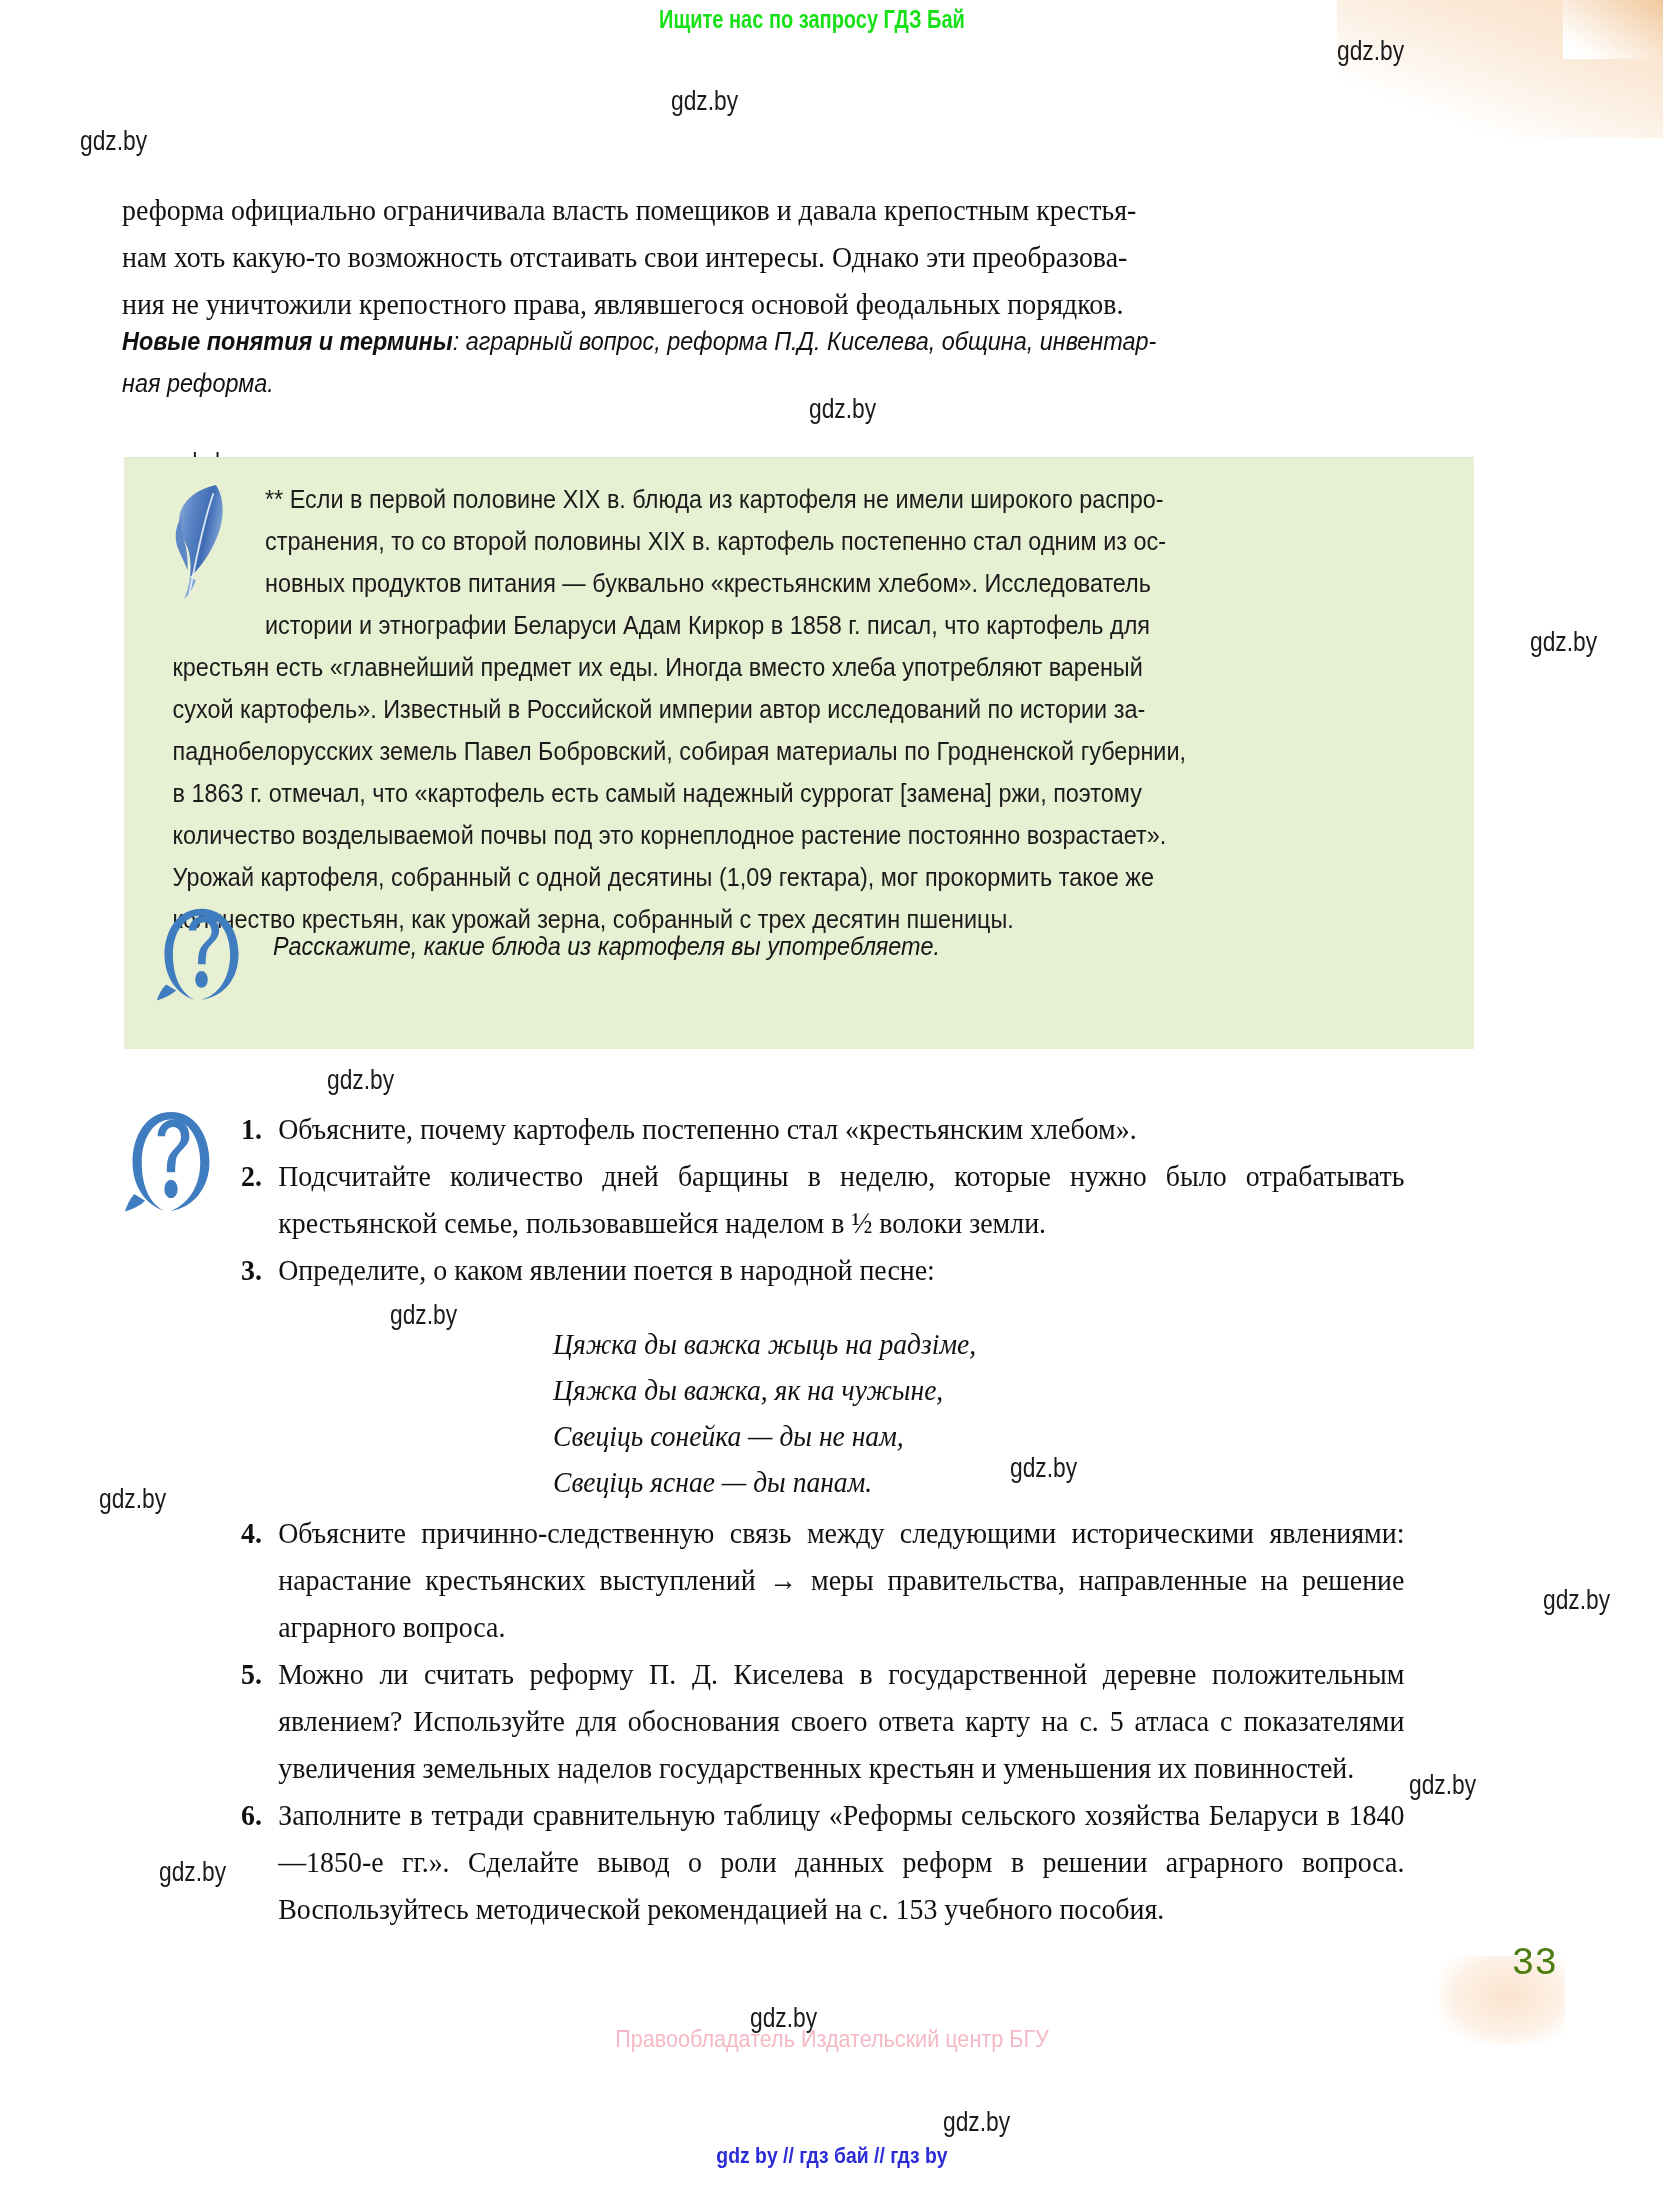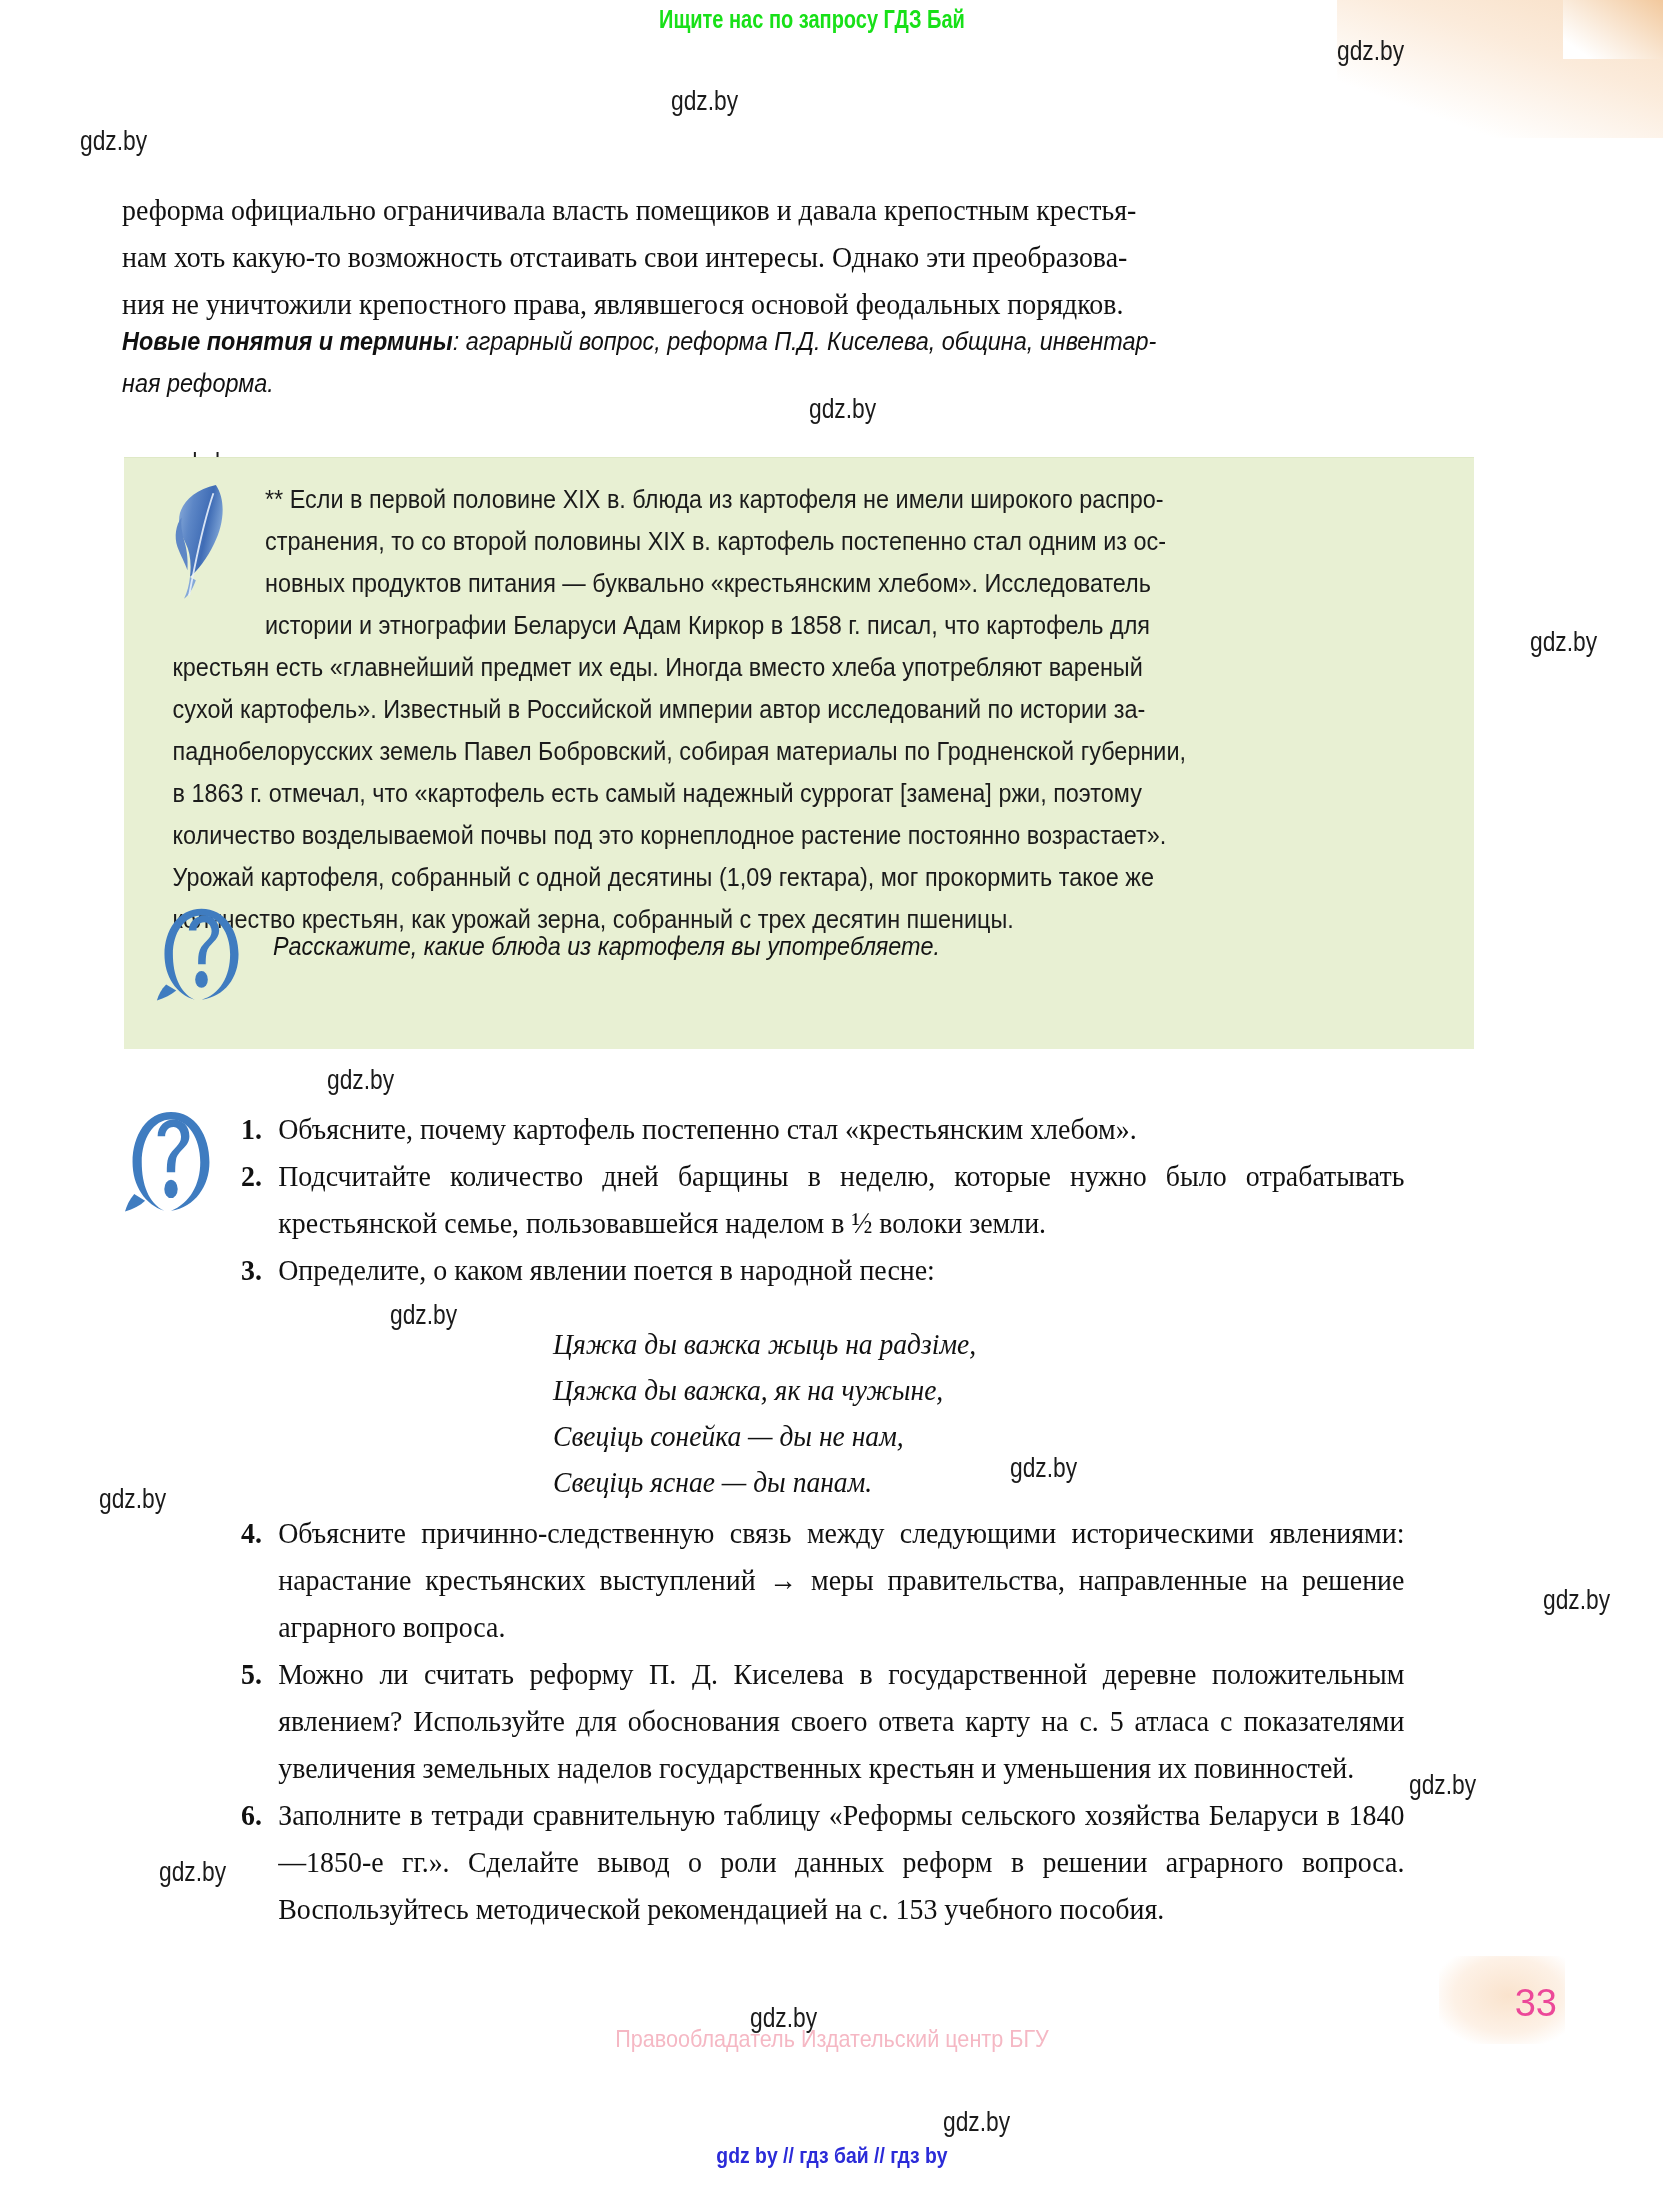--- a/index.html
+++ b/index.html
@@ -140,23 +140,23 @@
   }
 
   
   #copyright {
     position:absolute; left:0; top:2025px; width:1664px; text-align:center;
     font-family:"Liberation Sans", sans-serif;
     font-size:24px; color:#f5b8c4;
     transform: scaleX(0.90);
   }
   #page-number {
-    position:absolute; right:107px; top:1982px;
-    font-family:Liberation Sans, sans-serif;
-    font-size:38px; color:#ec4899;
+    position:absolute; right:107px; top:1942px;
+    font-family:Liberation Mono, monospace;
+    font-size:38px; color:#4d7c0f;
   }
   #bottom-links {
     position:absolute; left:0; top:2143px; width:1664px; text-align:center;
     font-family:"Liberation Sans", sans-serif;
     font-size:22px; color:#2b2bd8; font-weight:700;
     transform: scaleX(0.88);
   }
 </style>
 </head>
 <body>

